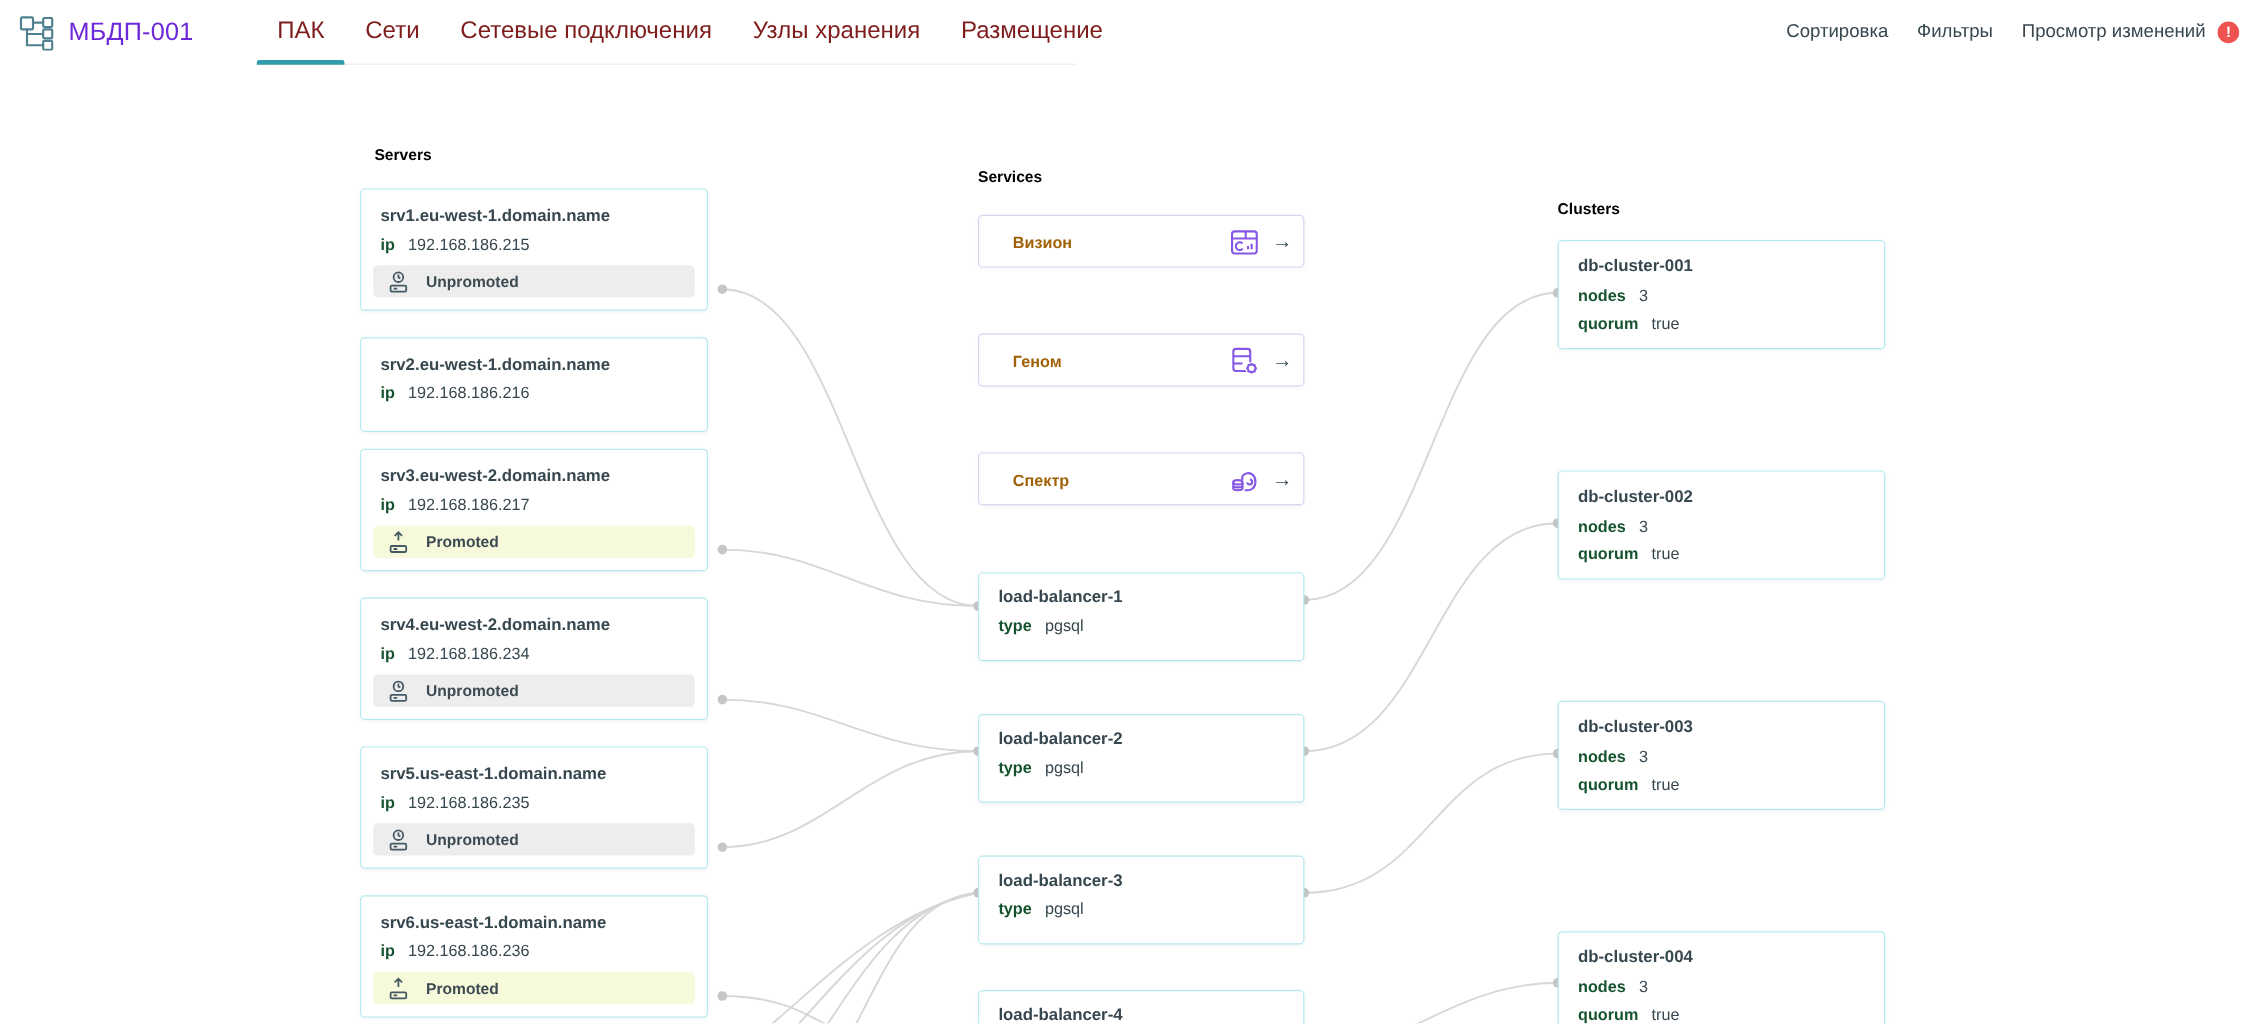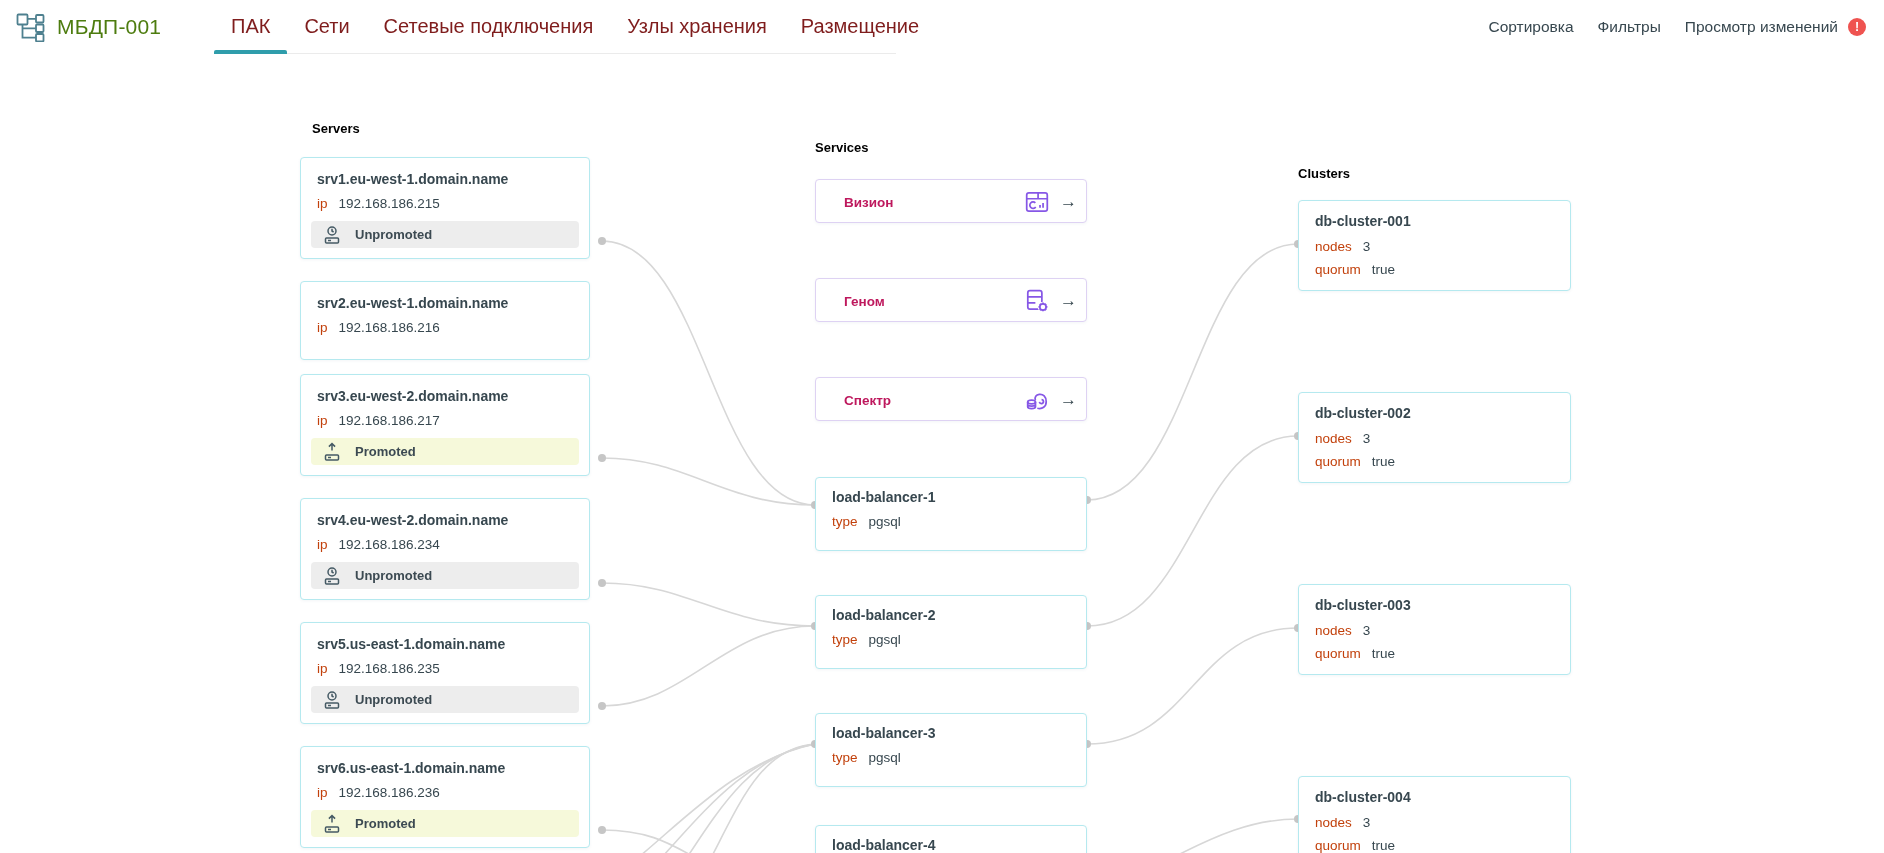--- a/index.html
+++ b/index.html
@@ -2,21 +2,21 @@
 <html><head>
 <meta charset="utf-8">
 <style>
   html,body{margin:0;padding:0;background:#fff;width:1884px;height:853px;overflow:hidden;
     font-family:"Liberation Sans", sans-serif;}
   #app{position:relative;width:1884px;height:853px;background:#fff;}
 
   
   header{position:absolute;top:0;left:0;width:100%;height:54px;background:#fff;z-index:5;}
   .brand{position:absolute;left:16px;top:0;height:54px;display:flex;align-items:center;gap:11px;}
-  .brand .title{font-size:21px;color:#4d7c0f;letter-spacing:.2px;}
+  .brand .title{font-size:21px;color:#6d28d9;letter-spacing:.2px;}
   .tabs{position:absolute;left:214px;top:0;height:54px;width:682px;display:flex;align-items:stretch;
     border-bottom:1px solid #ebebeb;box-sizing:border-box;}
   .tab{position:relative;display:flex;align-items:center;padding:0 17px;font-size:20px;color:#7f1d1d;cursor:pointer;white-space:nowrap;}
   .tab.active::after{content:"";position:absolute;left:0;right:0;bottom:-1px;height:4px;background:#2f9dab;border-radius:2px 2px 0 0;}
   .actions{position:absolute;right:18px;top:0;height:54px;display:flex;align-items:center;gap:24px;}
   .action{font-size:15.5px;color:#37474f;cursor:pointer;white-space:nowrap;display:flex;align-items:center;gap:10px;}
   .alert{width:18px;height:18px;border-radius:50%;background:#ef5350;color:#fff;font-weight:700;
     font-size:12.5px;display:flex;align-items:center;justify-content:center;line-height:1;}
 
   
@@ -25,30 +25,30 @@
 
   .card{position:absolute;z-index:2;background:#fff;border-radius:4px;box-sizing:border-box;
     box-shadow:0 1px 3px rgba(80,120,140,.07);}
   .cyan{border:1px solid #b5e9ef;}
   .purple{border:1px solid #ded2f3;}
 
   .server-card{left:300px;width:290px;height:102px;padding:13px 16px 0;}
   .server-card.nobadge{height:79px;}
   .card-title{font-size:14px;font-weight:700;color:#37474f;white-space:nowrap;}
   .kv{margin-top:9px;font-size:13.5px;white-space:nowrap;}
-  .kv .k{color:#c2410c;margin-right:11px;}
+  .kv .k{color:#14532d;margin-right:11px;font-weight:bold;}
   .kv .v{color:#37474f;}
   .status{margin:10px -6px 0;height:27px;border-radius:4px;display:flex;align-items:center;gap:13px;
     padding:0 11px;font-size:13px;font-weight:700;color:#3c4a52;}
   .status.unpromoted{background:#ededed;}
   .status.promoted{background:#f6f9da;}
 
   .svc-card{left:815px;width:272px;height:44px;}
   .svc-name{position:absolute;left:28px;top:0;height:44px;display:flex;align-items:center;
-    font-size:13.5px;font-weight:700;color:#be185d;}
+    font-size:13.5px;font-weight:700;color:#a16207;}
   .svc-icon{position:absolute;right:36px;top:9px;}
   .svc-arrow{position:absolute;right:9px;top:10px;font-size:17px;font-weight:500;color:#37474f;cursor:pointer;line-height:1.4;}
 
   .lb-card{left:815px;width:272px;height:74px;padding:11px 16px 0;}
   .cl-card{left:1298px;width:273px;height:91px;padding:12px 16px 0;}
   .cl-card .kv{margin-top:8px;}
   .cl-card .kv.first{margin-top:10px;}
 </style>
 </head>
 <body>

